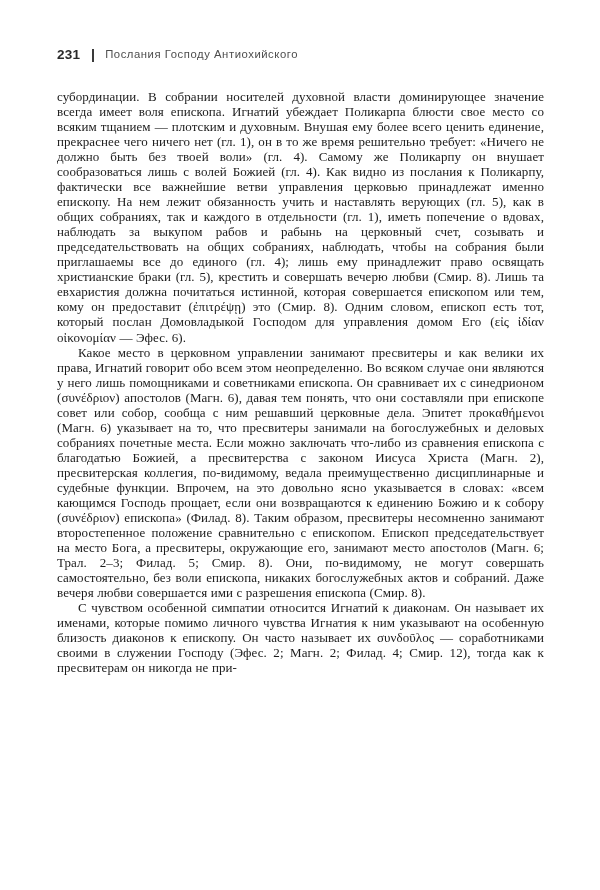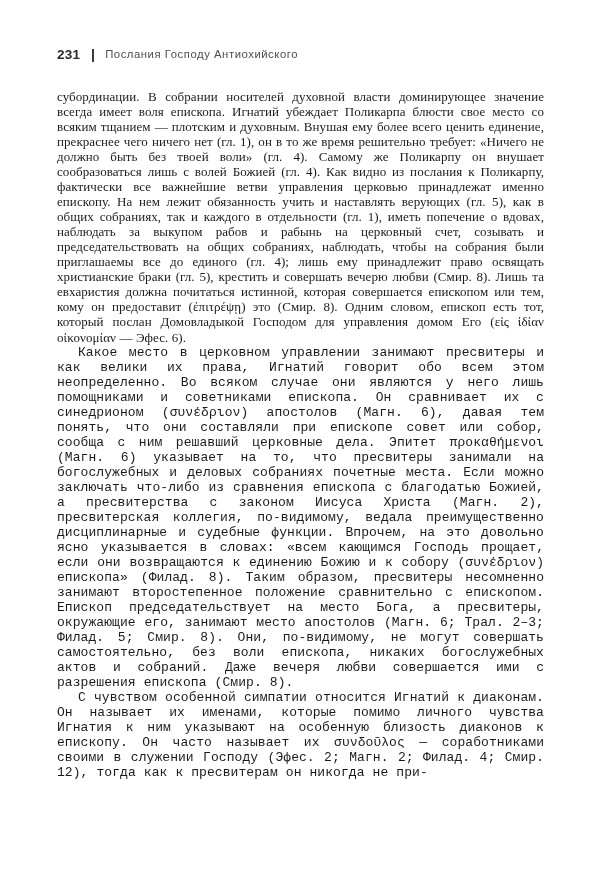--- a/index.html
+++ b/index.html
@@ -75,21 +75,20 @@
     text-justify: inter-word;
     font-size: 13px;
     line-height: 15.03px;
     letter-spacing: 0.005em;
     word-spacing: 0.01em;
     hyphens: manual;
     -webkit-hyphens: manual;
   }
   p.para.indent {
     text-indent: 21px;
-    font-family: Liberation Mono, monospace;
   }
   p.para:last-child {
     text-align: justify;
   }
 </style>
 </head>
 <body>
 
 <div class="page">
 

